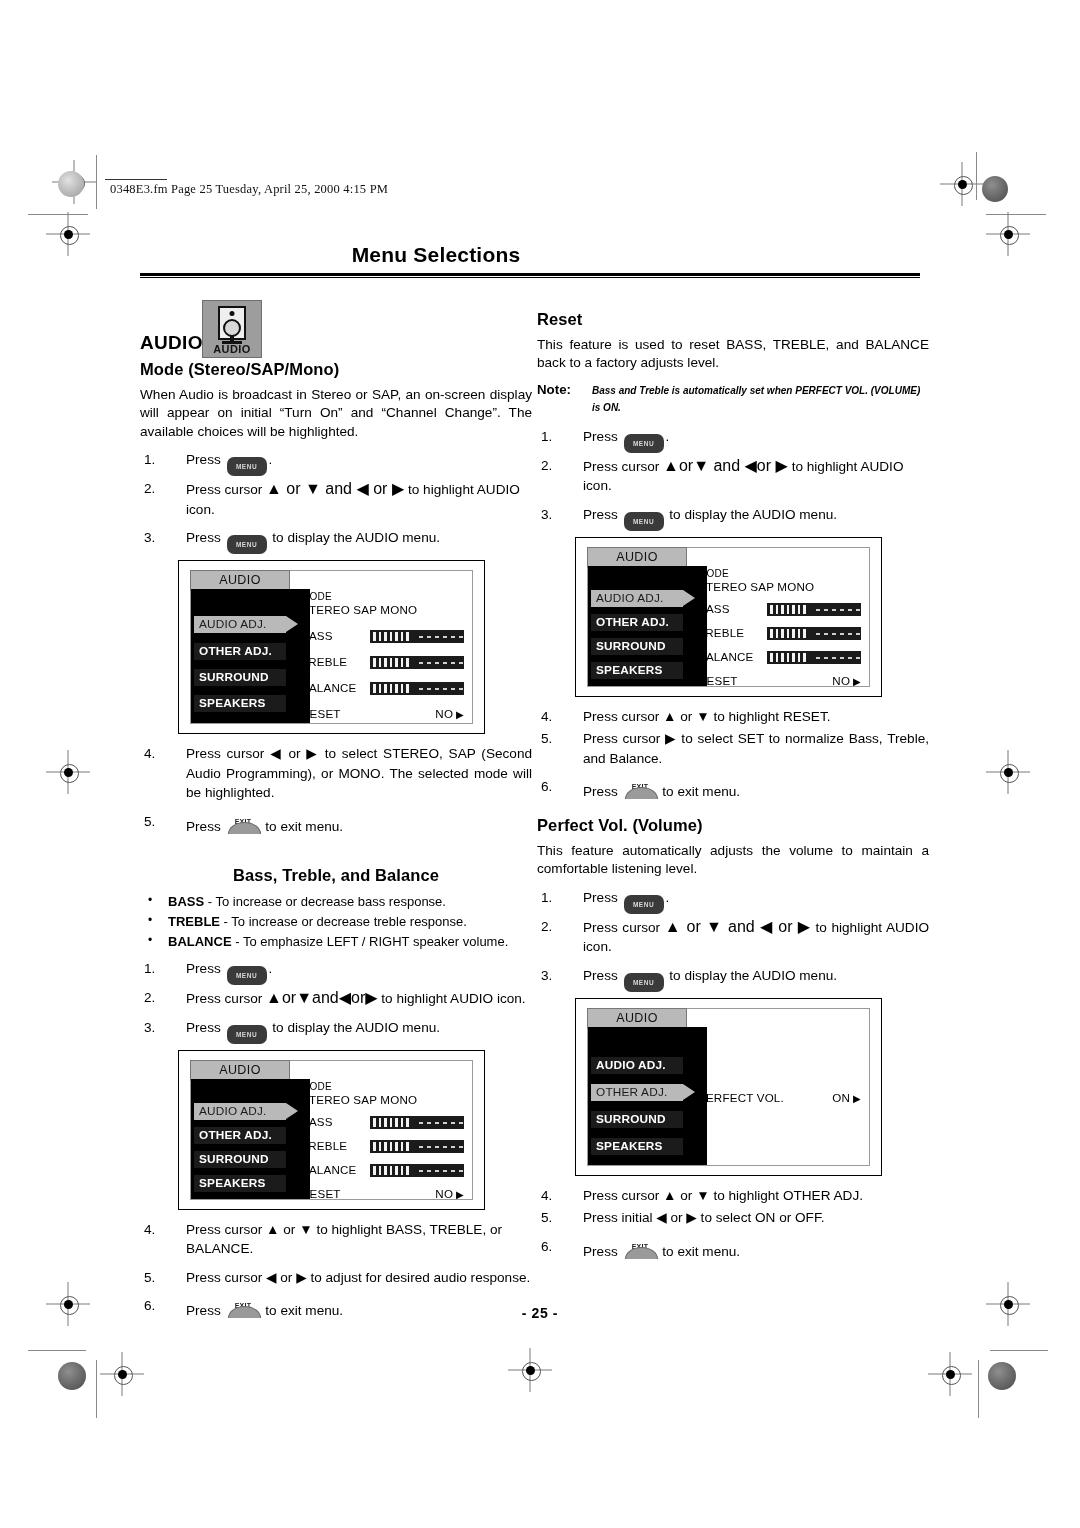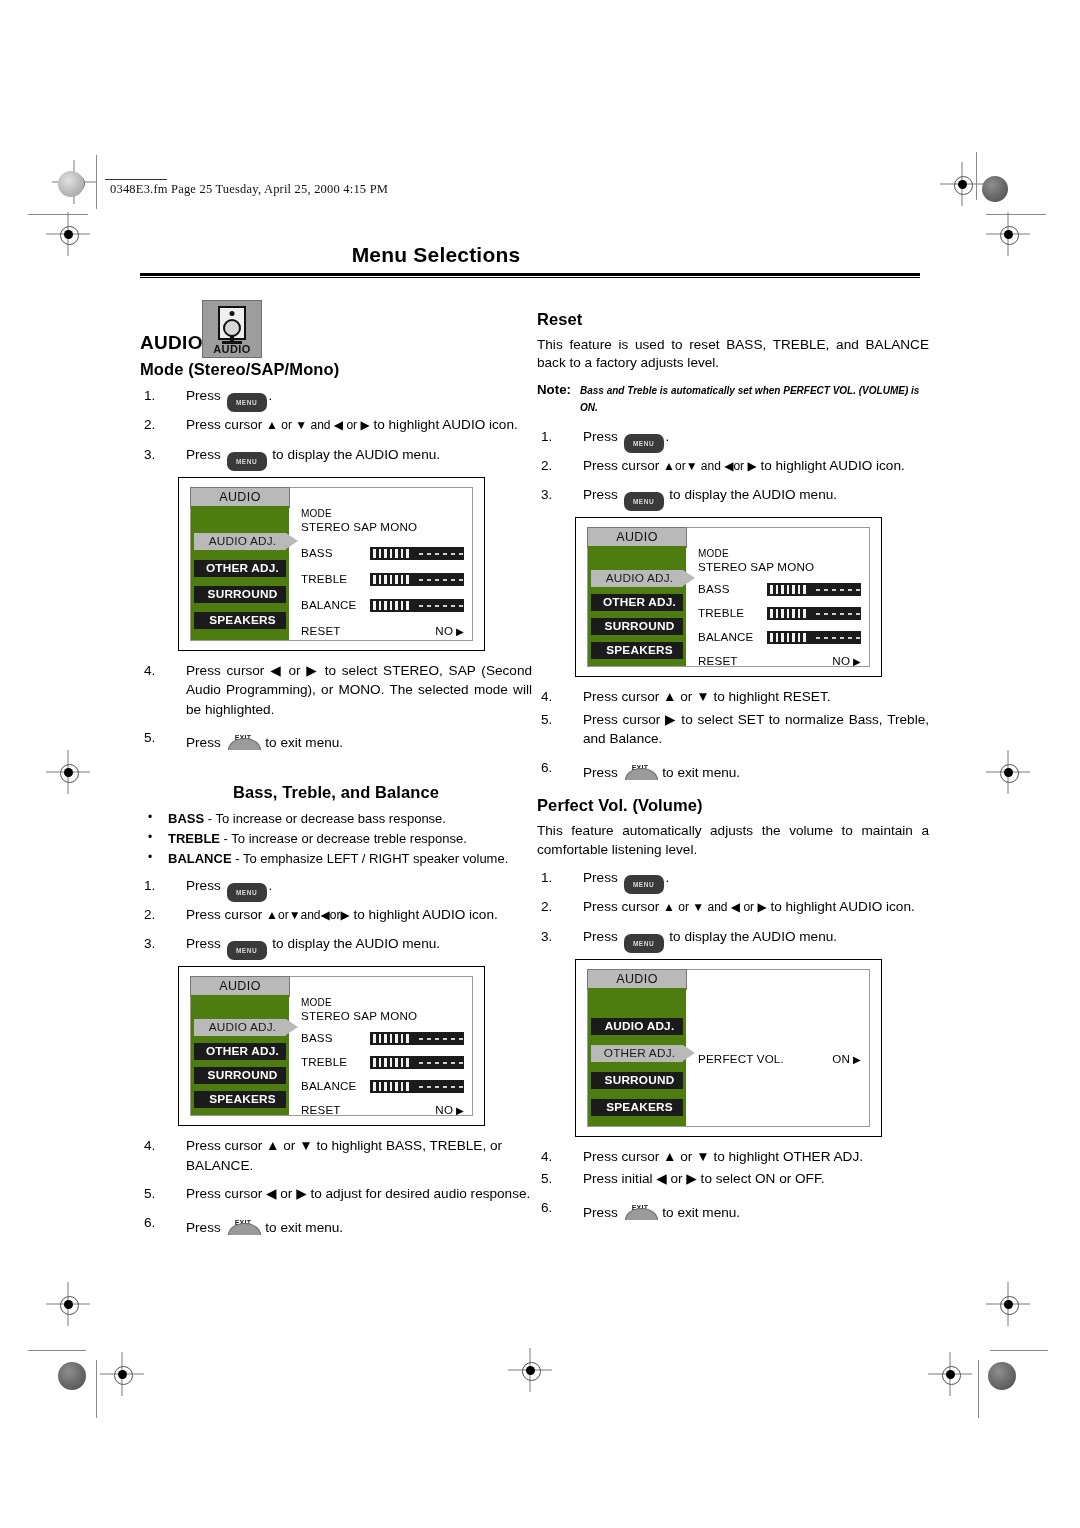--- a/index.html
+++ b/index.html
@@ -77,21 +77,21 @@
     font-size:11px;font-weight:bold;letter-spacing:.4px;color:#111;
   }
 
   h2.sec{font-size:16.5px;font-weight:bold;margin:2px 0 7px 0;letter-spacing:.1px;}
   p.body{
     font-size:13.6px;line-height:18.4px;margin:0 0 9px 0;
     text-align:justify;
   }
 
   
-  .note{display:flex;gap:9px;margin:2px 0 10px 0;}
+  .note{display:flex;gap:21px;margin:2px 0 10px 0;}
   .note .lbl{font-size:13.3px;font-weight:bold;flex:0 0 auto;}
   .note .txt{font-size:10px;font-weight:bold;font-style:italic;line-height:17.5px;}
 
   
   ol.steps{list-style:none;margin:0;padding:0;}
   ol.steps li{
     position:relative;padding-left:46px;font-size:13.6px;line-height:19.5px;
     margin-bottom:3px;
   }
   ol.steps li .num{position:absolute;left:4px;top:0;width:22px;}
@@ -113,37 +113,37 @@
   }
   .key-exit .cap{
     position:absolute;left:0;bottom:0;width:31px;height:11px;
     border-radius:50%/100% 100% 0 0;
     background:#9a9a9a;border:1px solid #6a6a6a;border-bottom:none;
   }
   .key-exit .t{
     position:absolute;left:0;top:0;width:100%;text-align:center;
     font-size:7px;font-weight:bold;color:#222;letter-spacing:.3px;
   }
-  .arw{font-size:12px;letter-spacing:0;}
+  .arw{font-size:16px;letter-spacing:0;}
 
   
   .osd{
     position:relative;background:#fff;border:1.5px solid #000;
     width:305px;height:172px;margin:6px 0 10px 38px;
   }
   .osd.small{height:158px;}
   .osd.pv{height:176px;}
   .osd-inner{position:absolute;left:11px;top:9px;right:11px;bottom:9px;border:1px solid #9a9a9a;}
   .osd-tab{
     position:absolute;left:-1px;top:-1px;width:98px;height:19px;
     background:#b9b9b9;border:1px solid #777;
     font-size:12.5px;text-align:center;line-height:18px;color:#111;letter-spacing:.4px;
   }
   .osd-left{
-    position:absolute;left:0px;top:18px;width:98px;bottom:0px;background:#4d7c0f;text-align:center;
+    position:absolute;left:0px;top:18px;width:119px;bottom:0px;background:#000000;
   }
   .menu-item{
     position:absolute;left:3px;width:92px;height:17px;
     font-size:11.8px;font-weight:bold;line-height:17px;
     padding-left:5px;box-sizing:border-box;letter-spacing:.2px;
   }
   .menu-item.dark{background:#1b1b1b;color:#fff;}
   .menu-item.sel{background:#b9b9b9;color:#1a1a1a;font-weight:normal;}
   .menu-item.sel:after{
     content:"";position:absolute;right:-12px;top:0;
@@ -280,20 +280,21 @@
       <div class="audio-word">AUDIO</div>
       <div class="audio-badge">
         <div class="spk"></div>
         <div class="stand"></div>
         <div class="base"></div>
         <div class="lbl">AUDIO</div>
       </div>
     </div>
 
     <h2 class="sec">Mode (Stereo/SAP/Mono)</h2>
+    <p class="body">When Audio is broadcast in Stereo or SAP, an on-screen display will appear on initial “Turn On” and “Channel Change”. The available choices will be highlighted.</p>
 
     <ol class="steps">
       <li>
         <span class="num">1.</span>
         <span>Press</span>
         <span class="key-menu">MENU</span><span>.</span>
       </li>
       <li>
         <span class="num">2.</span>
         <span>Press cursor</span>
@@ -729,14 +730,15 @@
       </li>
       <li class="gap">
         <span class="num">6.</span>
         <span>Press</span>
         <span class="key-exit"><span class="t">EXIT</span><span class="cap"></span></span>
         <span>to exit menu.</span>
       </li>
     </ol>
   </div>
 
+  <div class="pagenum">- 25 -</div>
 
 </div>
 
 </body></html>

